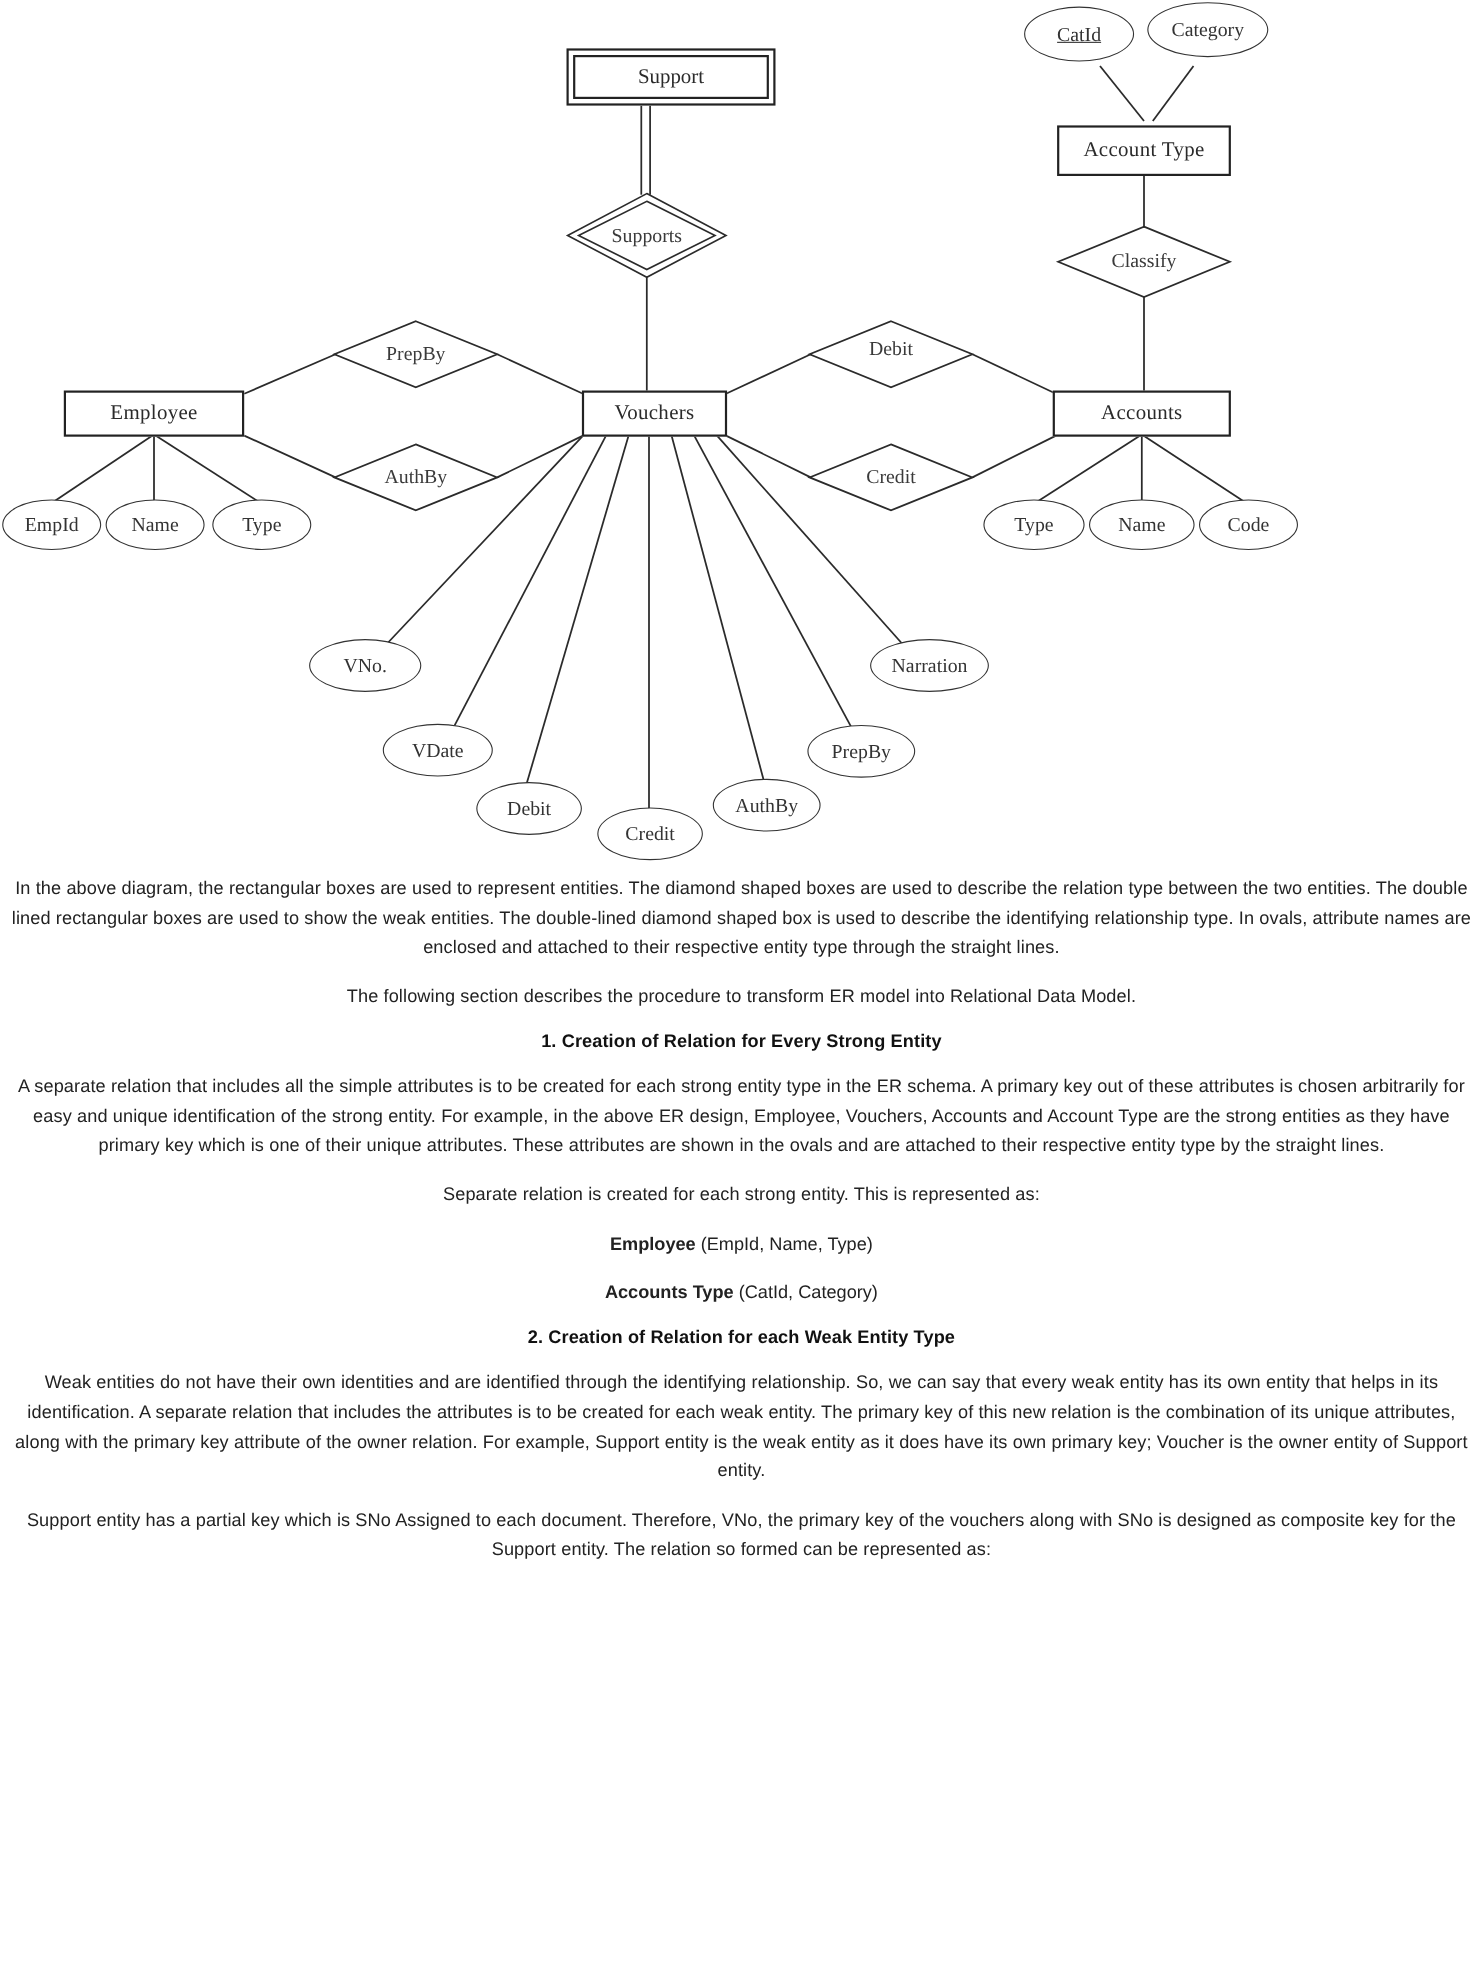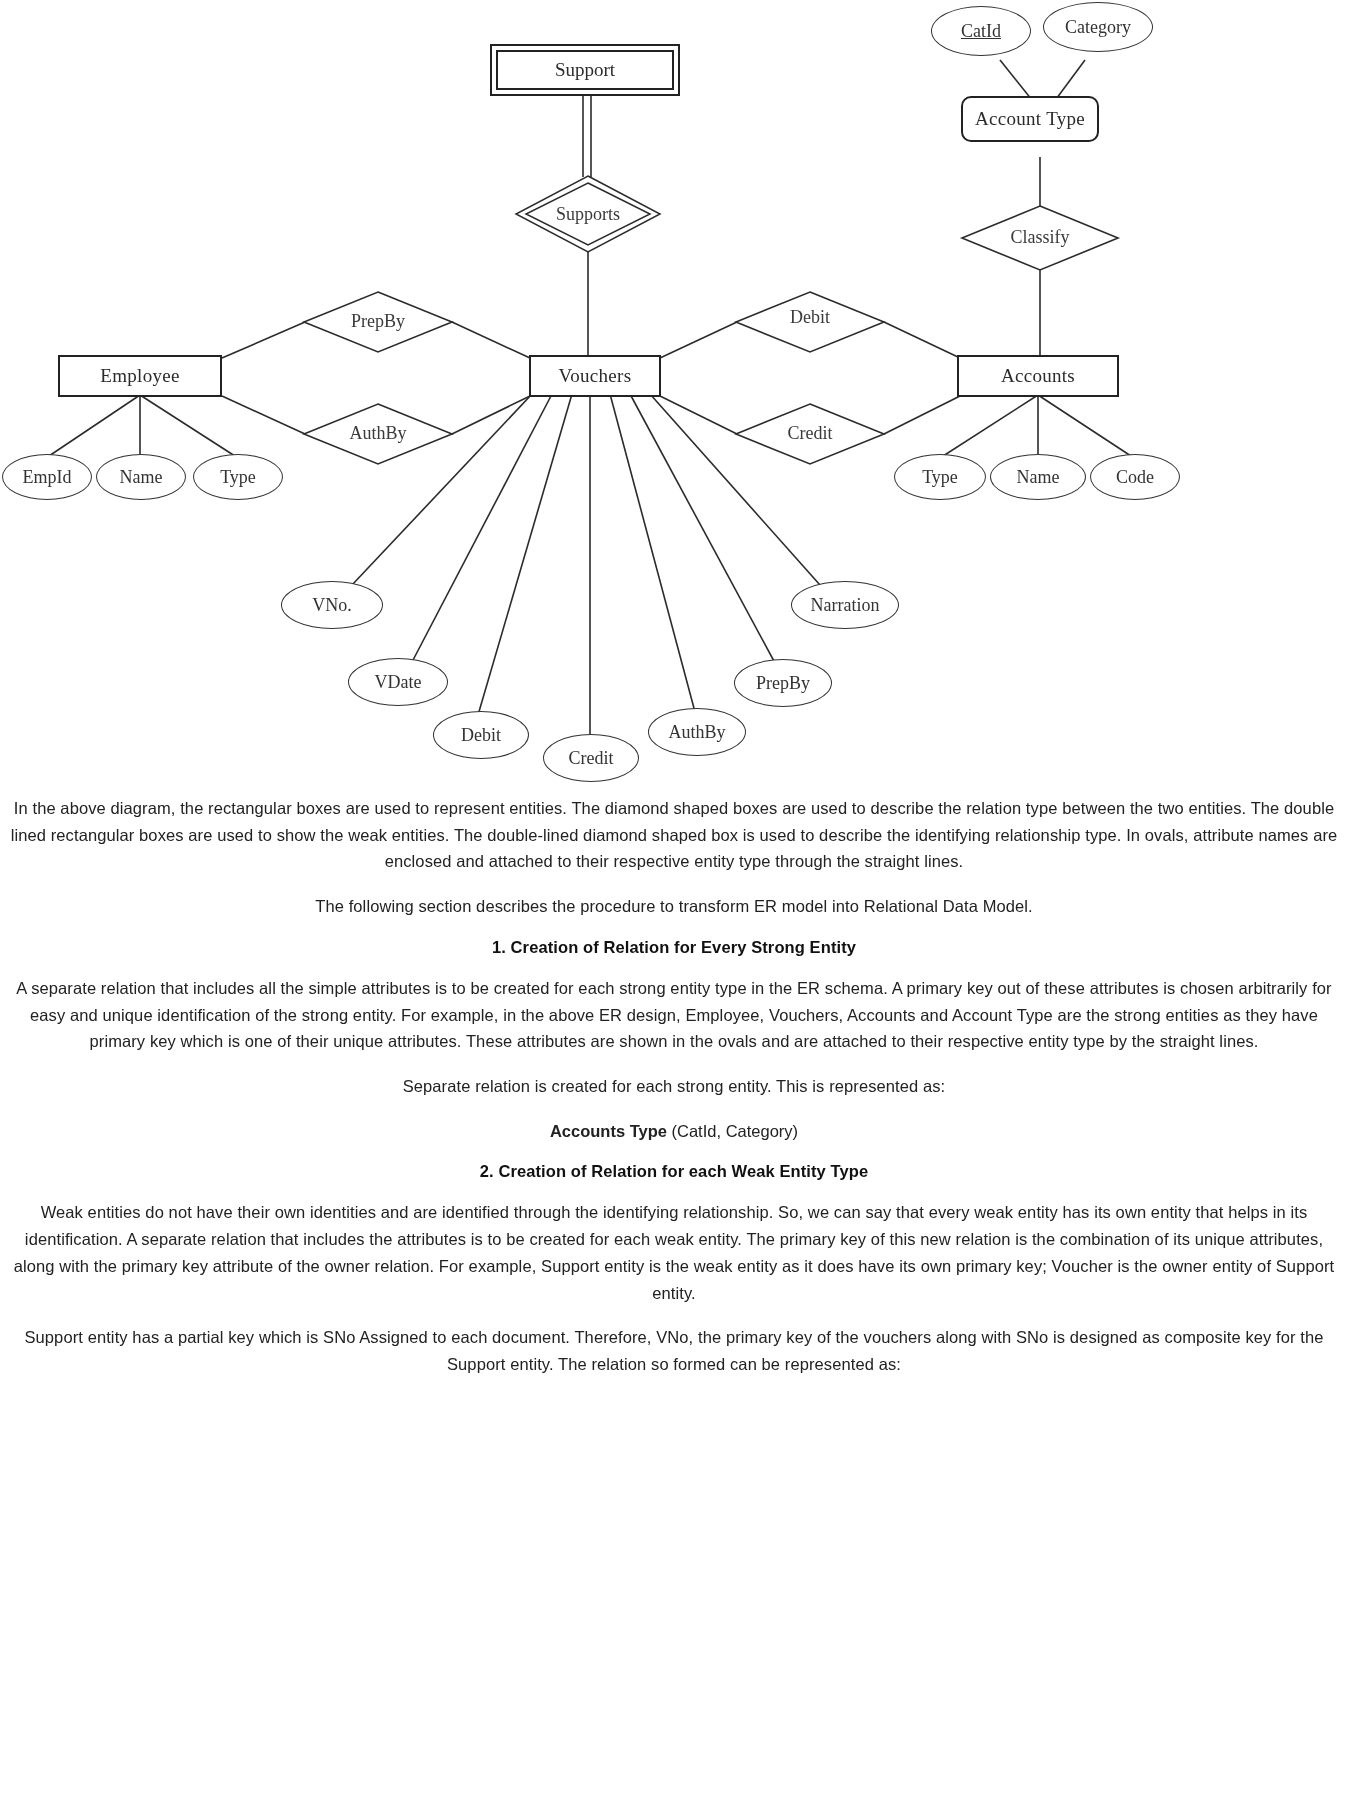--- a/index.html
+++ b/index.html
@@ -29,20 +29,21 @@
   }
   .entity {
     border: 2px solid #222;
     font-size: 19px;
     letter-spacing: .3px;
   }
   .weak-entity {
     border: 2px solid #222;
     font-size: 19px;
     padding: 4px;
+    margin-left: 25px;
   }
   .weak-entity .inner {
     border: 2px solid #222;
     width: 100%;
     height: 100%;
     display: flex;
     align-items: center;
     justify-content: center;
     background: #fff;
   }
@@ -166,21 +167,21 @@
 
     <div class="node entity" style="left:58px; top:355px; width:164px; height:42px;">
       <span>Employee</span>
     </div>
     <div class="node entity" style="left:529px; top:355px; width:132px; height:42px;">
       <span>Vouchers</span>
     </div>
     <div class="node entity" style="left:957px; top:355px; width:162px; height:42px;">
       <span>Accounts</span>
     </div>
-    <div class="node entity" style="left:961px; top:96px; width:138px; height:46px;border-radius:10px;">
+    <div class="node entity" style="left:961px; top:114px; width:158px; height:46px;">
       <span>Account Type</span>
     </div>
 
     <div class="oval" style="left:931px; top:6px; width:100px; height:50px;text-decoration:underline;">
       <span>CatId</span>
     </div>
     <div class="oval" style="left:1043px; top:2px; width:110px; height:50px;">
       <span>Category</span>
     </div>
 
@@ -233,20 +234,21 @@
     <p>In the above diagram, the rectangular boxes are used to represent entities. The diamond shaped boxes are used to describe the relation type between the two entities. The double lined rectangular boxes are used to show the weak entities. The double-lined diamond shaped box is used to describe the identifying relationship type. In ovals, attribute names are enclosed and attached to their respective entity type through the straight lines.</p>
 
     <p>The following section describes the procedure to transform ER model into Relational Data Model.</p>
 
     <h3>1. Creation of Relation for Every Strong Entity</h3>
 
     <p>A separate relation that includes all the simple attributes is to be created for each strong entity type in the ER schema. A primary key out of these attributes is chosen arbitrarily for easy and unique identification of the strong entity. For example, in the above ER design, Employee, Vouchers, Accounts and Account Type are the strong entities as they have primary key which is one of their unique attributes. These attributes are shown in the ovals and are attached to their respective entity type by the straight lines.</p>
 
     <p>Separate relation is created for each strong entity. This is represented as:</p>
 
+    <div class="rel-line"><b>Employee</b><span> (EmpId, Name, Type)</span></div>
 
 
 
     <div class="rel-line"><b>Accounts Type</b><span> (CatId, Category)</span></div>
 
     <h3>2. Creation of Relation for each Weak Entity Type</h3>
 
     <p>Weak entities do not have their own identities and are identified through the identifying relationship. So, we can say that every weak entity has its own entity that helps in its identification. A separate relation that includes the attributes is to be created for each weak entity. The primary key of this new relation is the combination of its unique attributes, along with the primary key attribute of the owner relation. For example, Support entity is the weak entity as it does have its own primary key; Voucher is the owner entity of Support entity.</p>
 
     <p>Support entity has a partial key which is SNo Assigned to each document. Therefore, VNo, the primary key of the vouchers along with SNo is designed as composite key for the Support entity. The relation so formed can be represented as:</p>

